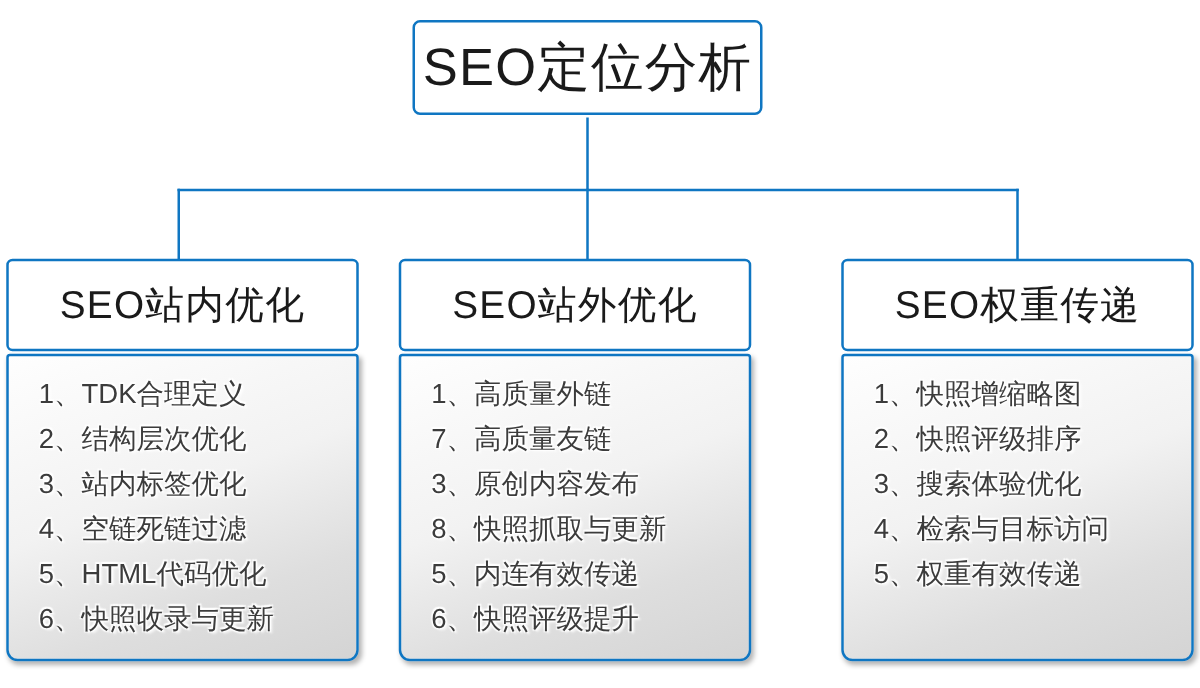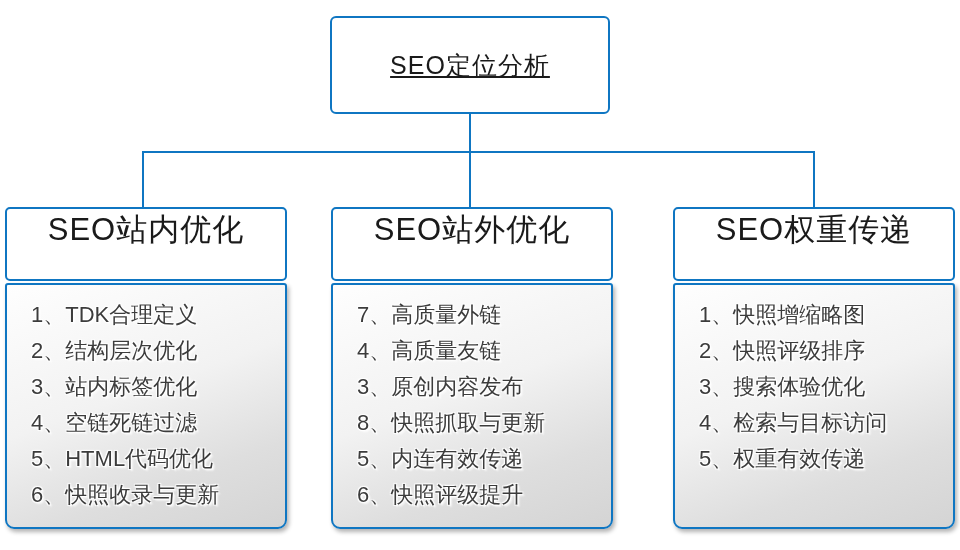--- a/index.html
+++ b/index.html
@@ -24,50 +24,49 @@
   .line.h { height: 2px; }
   #root-stem   { left: 469px; top: 94px;  height: 58px; }
   #branch-bar  { left: 142px; top: 151px; width: 673px; }
   #drop-left   { left: 142px; top: 151px; height: 57px; }
   #drop-mid    { left: 469px; top: 151px; height: 57px; }
   #drop-right  { left: 813px; top: 151px; height: 57px; }
   
   .root-box {
     position: absolute;
     left: 330px; top: 16px;
-    width: 280px; height: 98px;
+    width: 280px; height: 76px;
     box-sizing: border-box;
     border: 2.5px solid #0F76C2;
     border-radius: 6px;
     background: #ffffff;
     display: flex;
     align-items: center;
     justify-content: center;
-    font-size: 25px;
+    font-size: 42px;
     color: #1a1a1a;
     letter-spacing: 1px;
-    text-decoration: underline;
   }
   
   .col {
     position: absolute;
     top: 207px;
     width: 282px;
   }
   #col-0 { left: 5px; }
-  #col-1 { left: 331px; }
+  #col-1 { left: 319px; }
   #col-2 { left: 673px; }
   .col-header {
     box-sizing: border-box;
     width: 282px; height: 74px;
     border: 2.5px solid #0F76C2;
     border-radius: 5px;
     background: #ffffff;
     display: flex;
-    align-items: flex-start;
+    align-items: center;
     justify-content: center;
     font-size: 31px;
     color: #1a1a1a;
     letter-spacing: 1px;
   }
   .col-list {
     box-sizing: border-box;
     width: 282px; height: 246px;
     margin-top: 2px;
     border: 2px solid #0F76C2;
@@ -125,22 +124,22 @@
       </ul>
     </div>
   </div>
 
   <div class="col" id="col-1">
     <div class="col-header">
       <span>SEO站外优化</span>
     </div>
     <div class="col-list">
       <ul>
-        <li>7、高质量外链</li>
-        <li>4、高质量友链</li>
+        <li>1、高质量外链</li>
+        <li>7、高质量友链</li>
         <li>3、原创内容发布</li>
         <li>8、快照抓取与更新</li>
         <li>5、内连有效传递</li>
         <li>6、快照评级提升</li>
       </ul>
     </div>
   </div>
 
   <div class="col" id="col-2">
     <div class="col-header">

